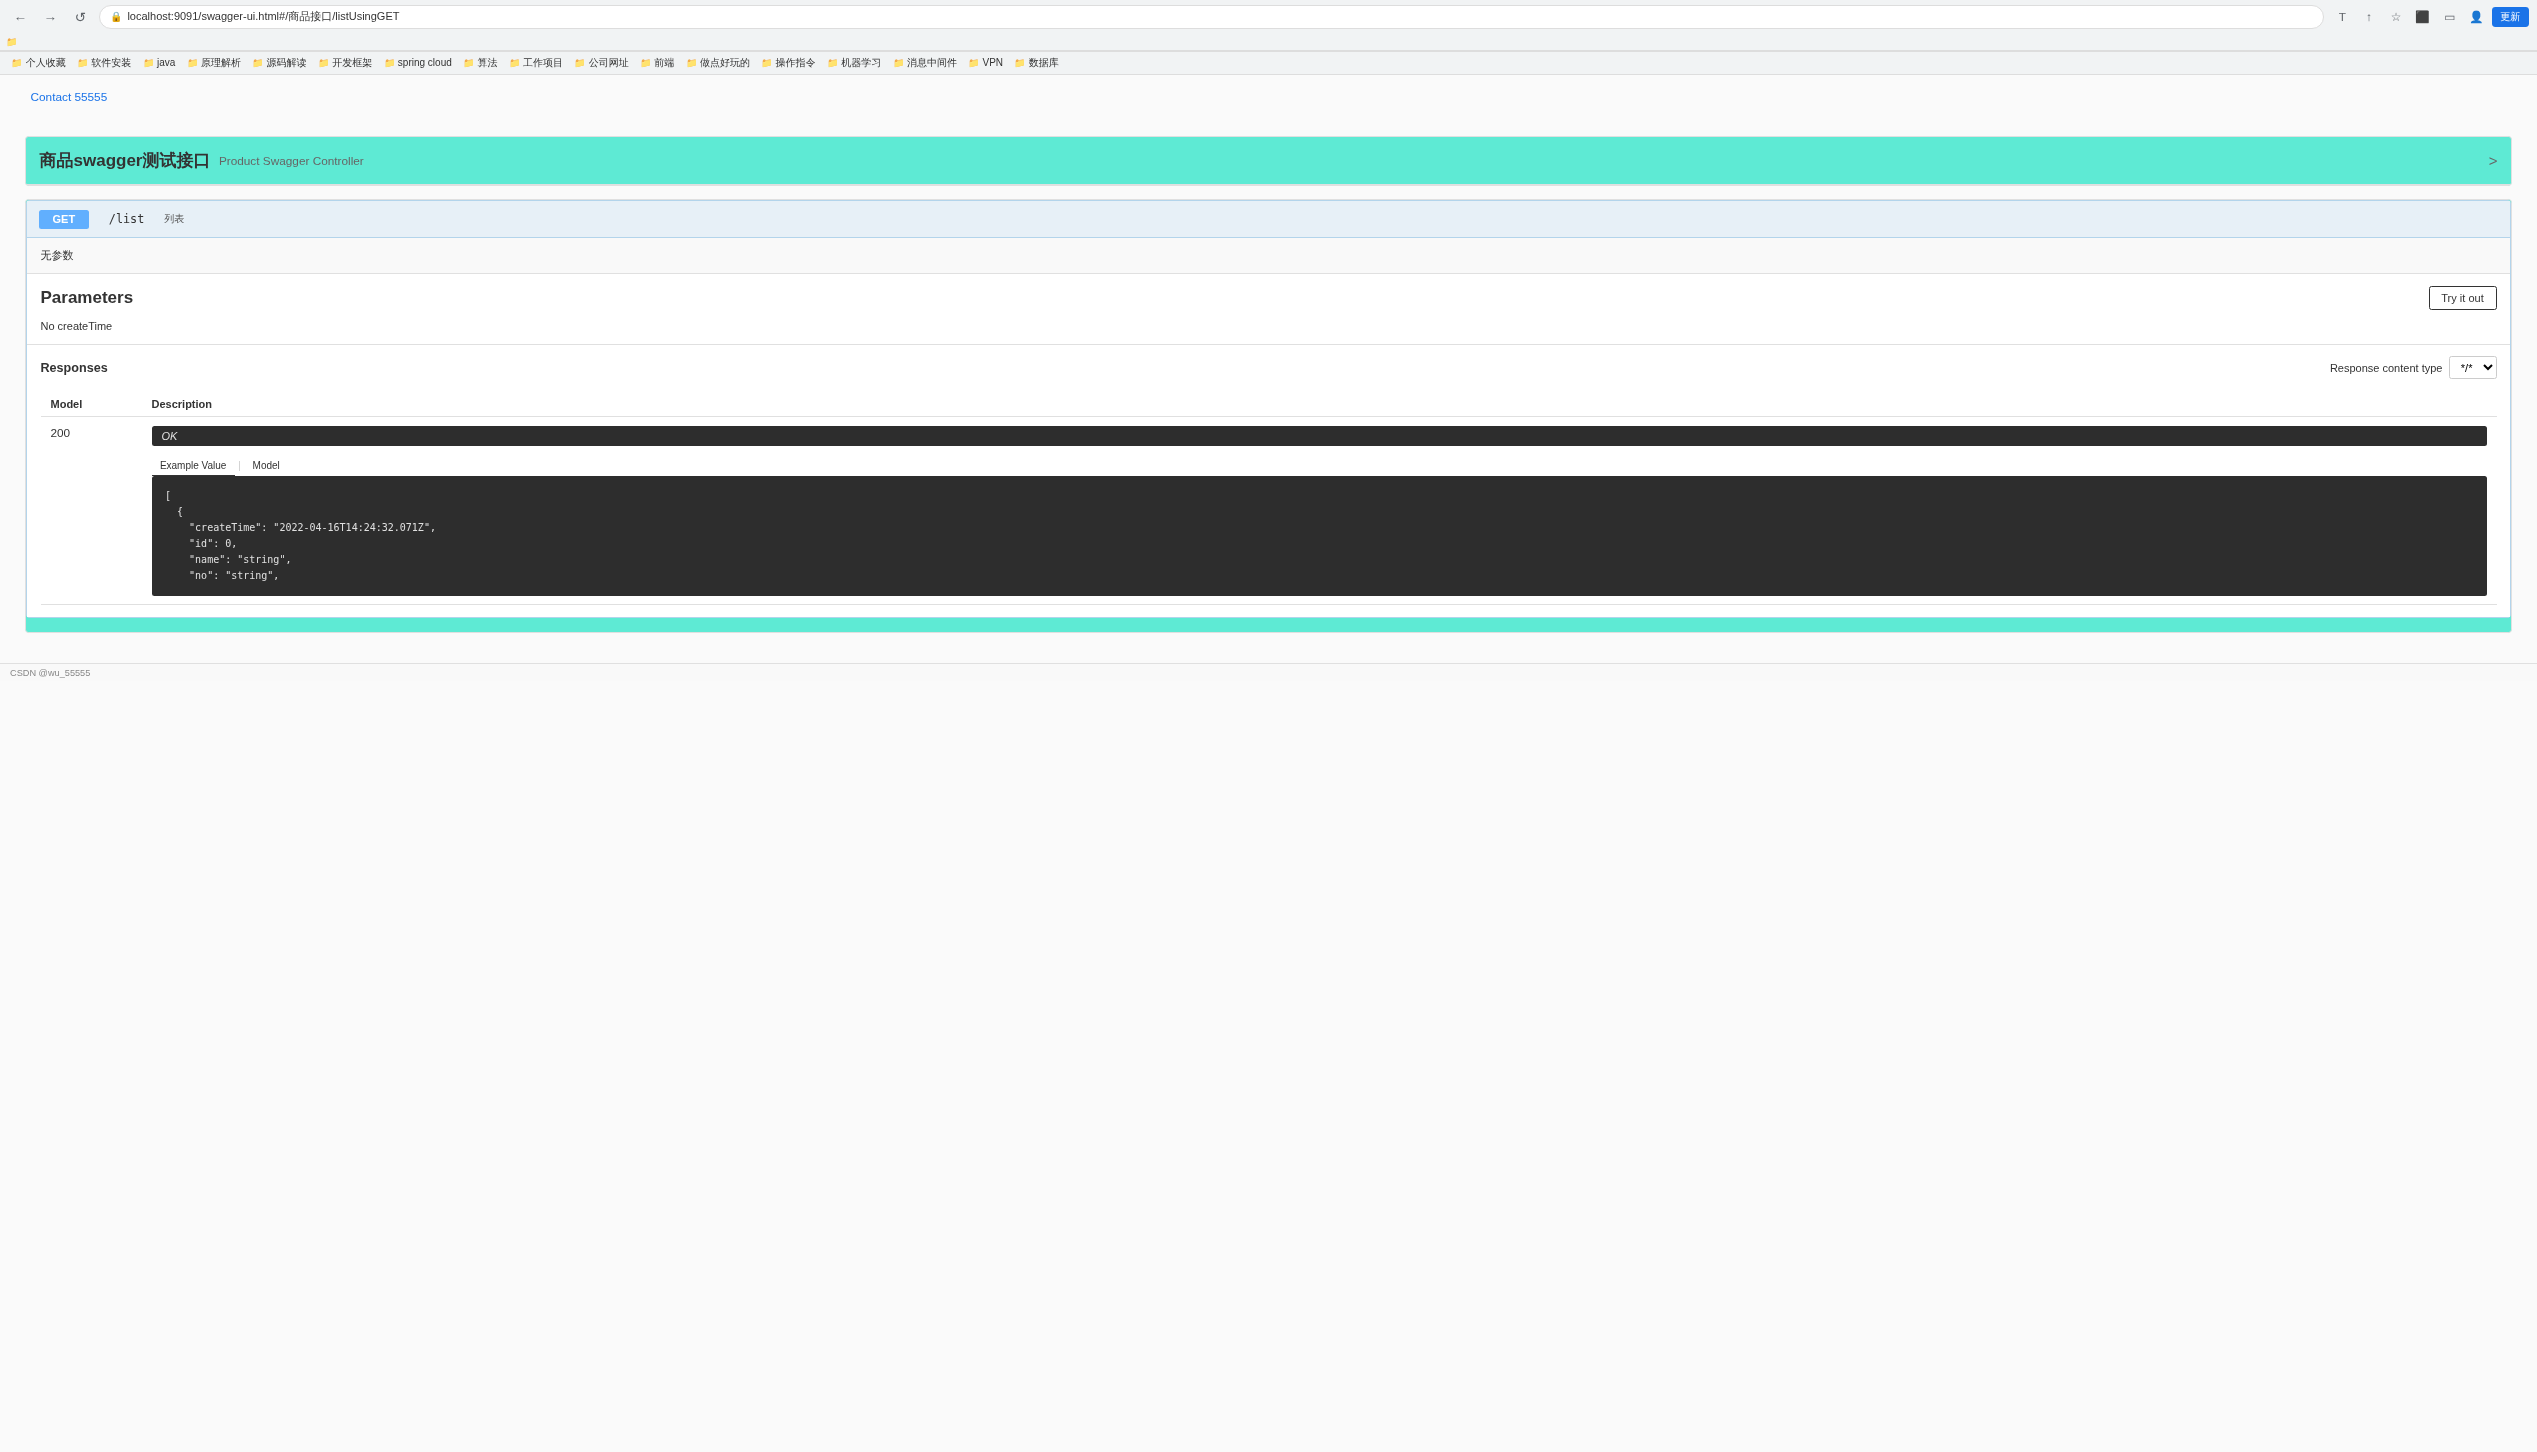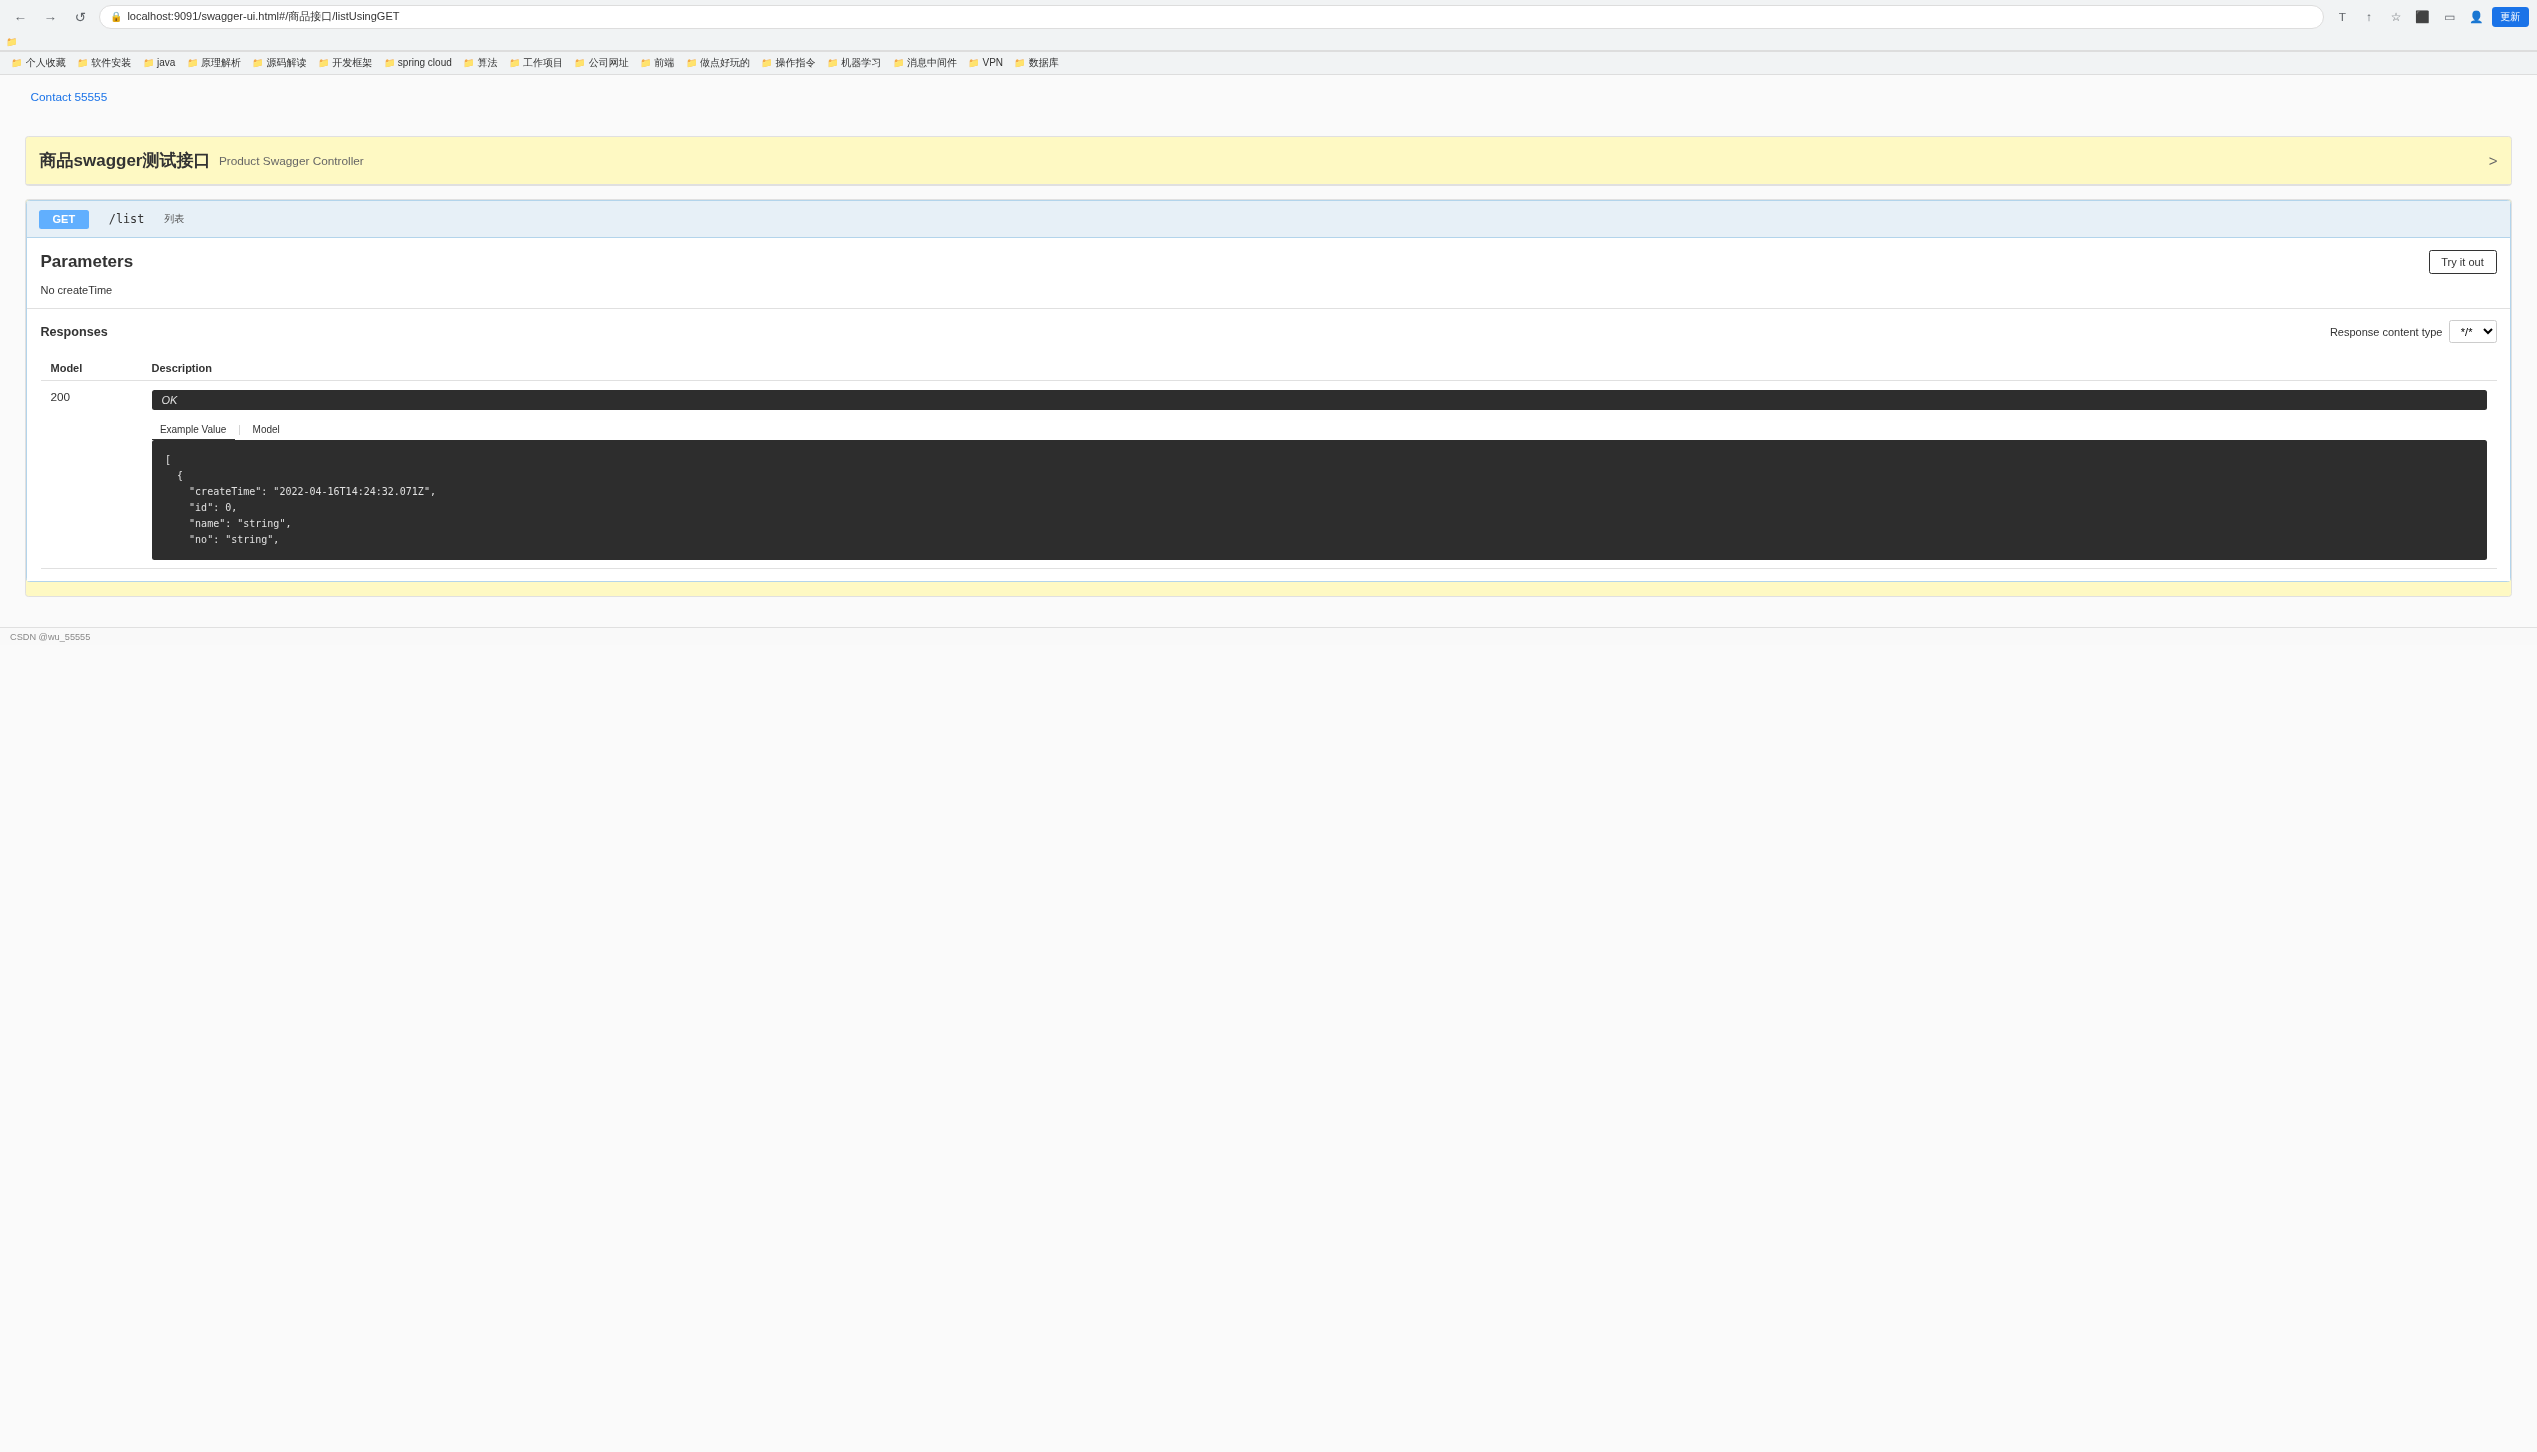--- a/index.html
+++ b/index.html
@@ -102,21 +102,21 @@
     
     .swagger-container {
       padding: 17px 25px;
     }
 
     
     .swagger-section {
       border: 0.8px solid #e0e0e0;
       border-radius: 3.4px;
       margin-bottom: 13.5px;
-      background: #fef9c3;
+      background: #5eead4;
     }
     .swagger-section-header {
       display: flex;
       align-items: center;
       justify-content: space-between;
       padding: 11.8px 13.5px;
       cursor: pointer;
       border-bottom: 0.8px solid #e0e0e0;
     }
     .section-title {
@@ -453,20 +453,23 @@
 
       <div class="api-endpoint-container">
         <div class="api-endpoint-header">
           <span class="method-badge">GET</span>
           <span class="endpoint-path">/list</span>
           <span class="endpoint-desc">列表</span>
         </div>
 
         <div class="api-body">
 
+          <div class="no-params-row">
+            <span>无参数</span>
+          </div>
 
           <div class="parameters-section">
             <div class="parameters-header">
               <span class="parameters-title">Parameters</span>
               <button class="try-it-out-btn">Try it out</button>
             </div>
             <div class="no-parameters-text">No createTime</div>
           </div>
 
           <div class="responses-section">

